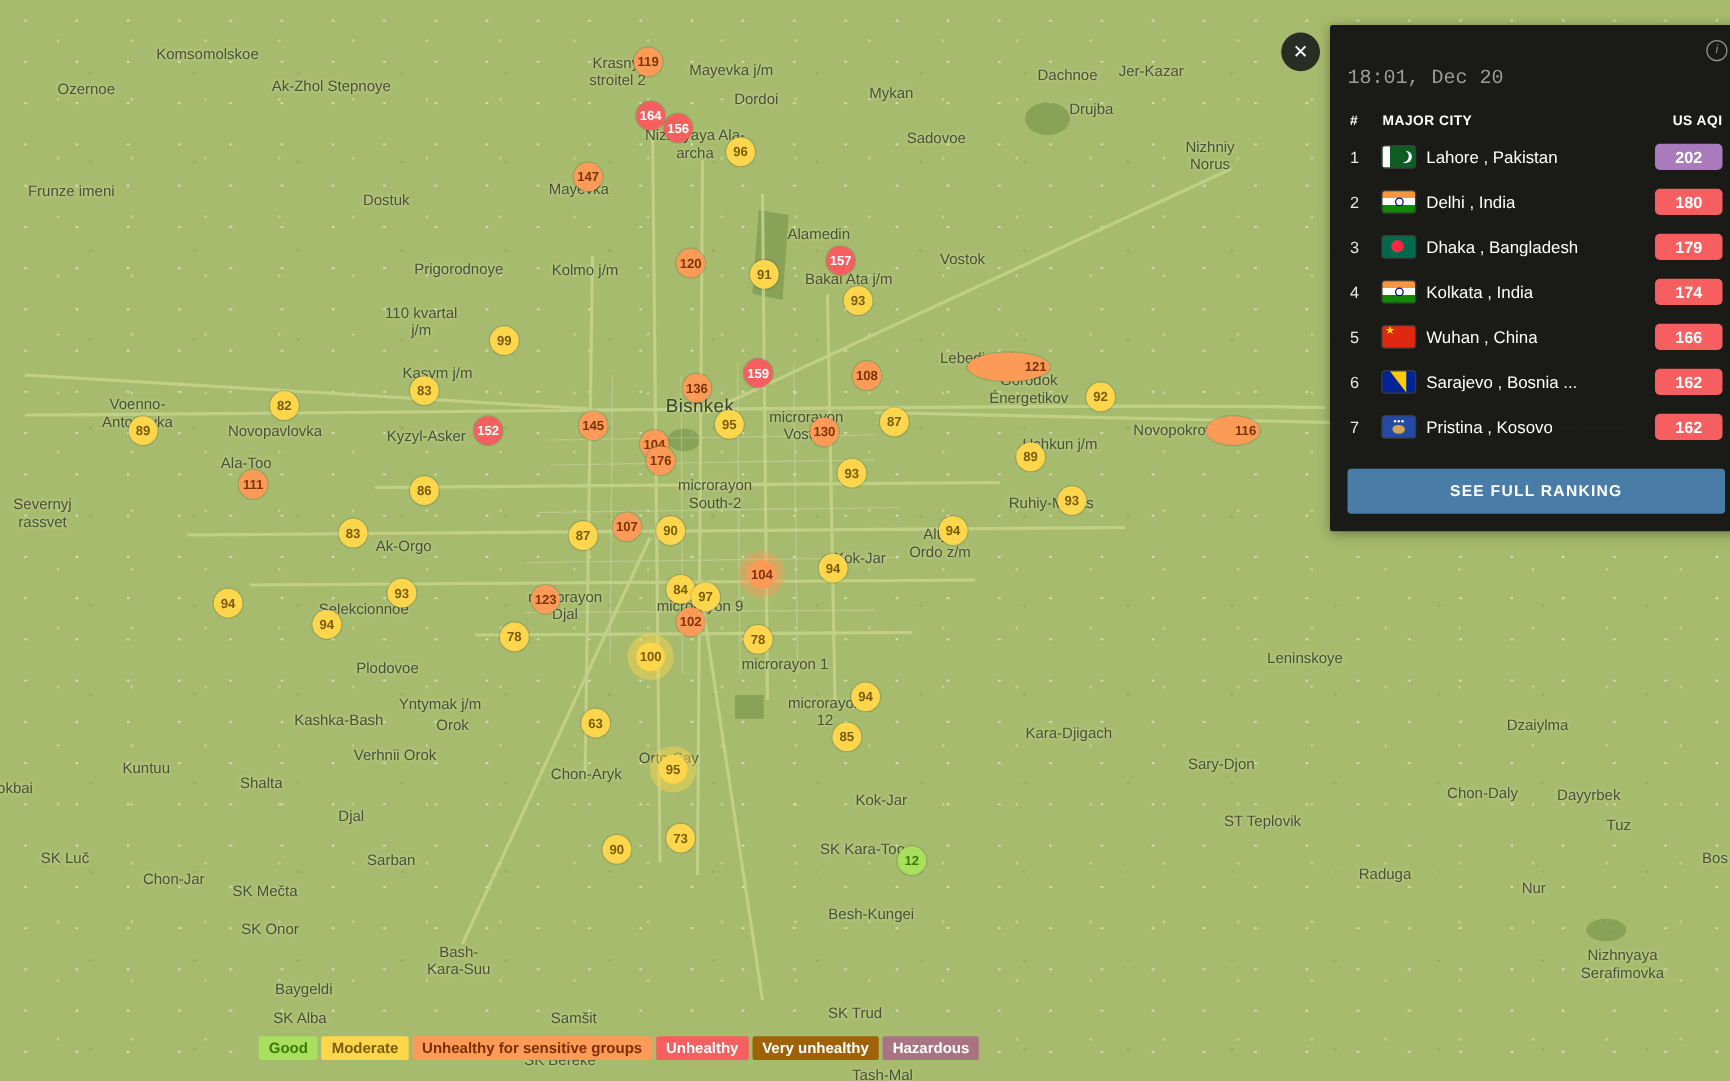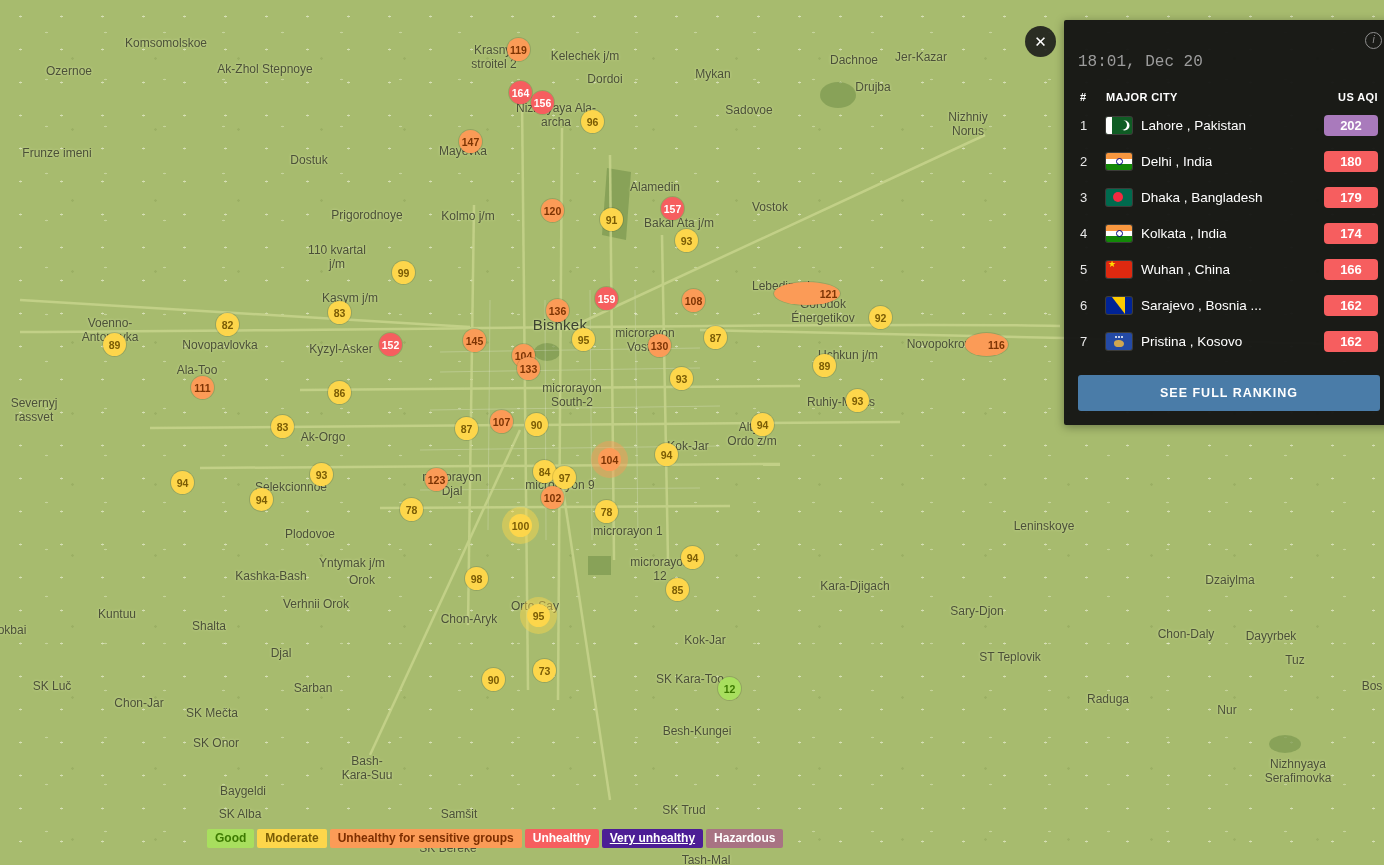--- a/index.html
+++ b/index.html
@@ -141,21 +141,21 @@
         <path d="M700,330 L1384,345"></path>
         <path d="M20,300 L470,327"></path>
       </g>
     </svg>
     <div id="labels-layer">
         <div class="map-label" style="left: 166px; top: 44px;">Komsomolskoe</div>
         <div class="map-label" style="left: 69px; top: 72px;">Ozernoe</div>
         <div class="map-label" style="left: 265px; top: 70px;">Ak-Zhol Stepnoye</div>
         <div class="map-label" style="left: 494px; top: 58px;">Krasnyi
 stroitel 2</div>
-        <div class="map-label" style="left: 585px; top: 57px;">Kelechek j/m</div>
+        <div class="map-label" style="left: 585px; top: 57px;">Mayevka j/m</div>
         <div class="map-label" style="left: 605px; top: 80px;">Dordoi</div>
         <div class="map-label" style="left: 713px; top: 75px;">Mykan</div>
         <div class="map-label" style="left: 854px; top: 61px;">Dachnoe</div>
         <div class="map-label" style="left: 921px; top: 58px;">Jer-Kazar</div>
         <div class="map-label" style="left: 873px; top: 88px;">Drujba</div>
         <div class="map-label" style="left: 749px; top: 111px;">Sadovoe</div>
         <div class="map-label" style="left: 968px; top: 125px;">Nizhniy
 Norus</div>
         <div class="map-label" style="left: 57px; top: 154px;">Frunze imeni</div>
         <div class="map-label" style="left: 309px; top: 161px;">Dostuk</div>
@@ -256,21 +256,21 @@
         <div class="marker moderate" style="left: 115px; top: 345px;">89</div>
         <div class="marker unhealthy" style="left: 391px; top: 345px;">152</div>
         <div class="marker usg" style="left: 558px; top: 311px;">136</div>
         <div class="marker unhealthy" style="left: 607px; top: 299px;">159</div>
         <div class="marker usg" style="left: 694px; top: 301px;">108</div>
         <div class="marker usg" style="left: 786px; top: 294px; padding-left: 43px;">121</div>
         <div class="marker moderate" style="left: 881px; top: 318px;">92</div>
         <div class="marker moderate" style="left: 584px; top: 340px;">95</div>
         <div class="marker usg" style="left: 475px; top: 341px;">145</div>
         <div class="marker usg" style="left: 524px; top: 356px;">104</div>
-        <div class="marker usg" style="left: 529px; top: 369px;">133</div>
+        <div class="marker usg" style="left: 529px; top: 369px;">176</div>
         <div class="marker usg" style="left: 660px; top: 346px;">130</div>
         <div class="marker moderate" style="left: 716px; top: 338px;">87</div>
         <div class="marker usg" style="left: 977px; top: 345px; padding-left: 20px;">116</div>
         <div class="marker moderate" style="left: 825px; top: 366px;">89</div>
         <div class="marker usg" style="left: 203px; top: 388px;">111</div>
         <div class="marker moderate" style="left: 340px; top: 393px;">86</div>
         <div class="marker moderate" style="left: 682px; top: 379px;">93</div>
         <div class="marker moderate" style="left: 858px; top: 401px;">93</div>
         <div class="marker moderate" style="left: 283px; top: 427px;">83</div>
         <div class="marker moderate" style="left: 467px; top: 429px;">87</div>
@@ -283,35 +283,35 @@
         <div class="marker moderate" style="left: 565px; top: 478px;">97</div>
         <div class="marker moderate" style="left: 322px; top: 475px;">93</div>
         <div class="marker moderate" style="left: 183px; top: 483px;">94</div>
         <div class="marker usg" style="left: 437px; top: 480px;">123</div>
         <div class="marker usg" style="left: 553px; top: 498px;">102</div>
         <div class="marker moderate" style="left: 262px; top: 500px;">94</div>
         <div class="marker moderate" style="left: 412px; top: 510px;">78</div>
         <div class="marker moderate" style="left: 607px; top: 512px;">78</div>
         <div class="marker moderate halo" style="left: 521px; top: 526px;">100</div>
         <div class="marker moderate" style="left: 693px; top: 558px;">94</div>
-        <div class="marker moderate" style="left: 477px; top: 579px;">98</div>
+        <div class="marker moderate" style="left: 477px; top: 579px;">63</div>
         <div class="marker moderate" style="left: 678px; top: 590px;">85</div>
         <div class="marker moderate halo" style="left: 539px; top: 616px;">95</div>
         <div class="marker moderate" style="left: 545px; top: 671px;">73</div>
         <div class="marker moderate" style="left: 494px; top: 680px;">90</div>
         <div class="marker good" style="left: 730px; top: 689px;">12</div>
       </div>
   </div>
 
   <div class="legend" id="legend">
       <span class="legend-chip" style="background: rgb(168, 223, 94); color: rgb(61, 122, 0);">Good</span>
       <span class="legend-chip" style="background: rgb(253, 214, 75); color: rgb(122, 92, 5);">Moderate</span>
       <span class="legend-chip" style="background: rgb(251, 155, 87); color: rgb(125, 46, 0);">Unhealthy for sensitive groups</span>
       <span class="legend-chip" style="background: rgb(246, 94, 95); color: rgb(255, 255, 255);">Unhealthy</span>
-      <span class="legend-chip" style="background: #4c1d95; color: rgb(255, 255, 255); text-decoration: underline;">Very unhealthy</span>
+      <span class="legend-chip" style="background: #a16207; color: rgb(255, 255, 255);">Very unhealthy</span>
       <span class="legend-chip" style="background: rgb(168, 115, 131); color: rgb(255, 255, 255);">Hazardous</span>
     </div>
 
   <button class="close-btn">✕</button>
 
   <aside class="panel">
     <div class="info-icon">i</div>
     <div class="panel-time">18:01, Dec 20</div>
     <div class="rank-head">
       <span class="h-rank">#</span>

